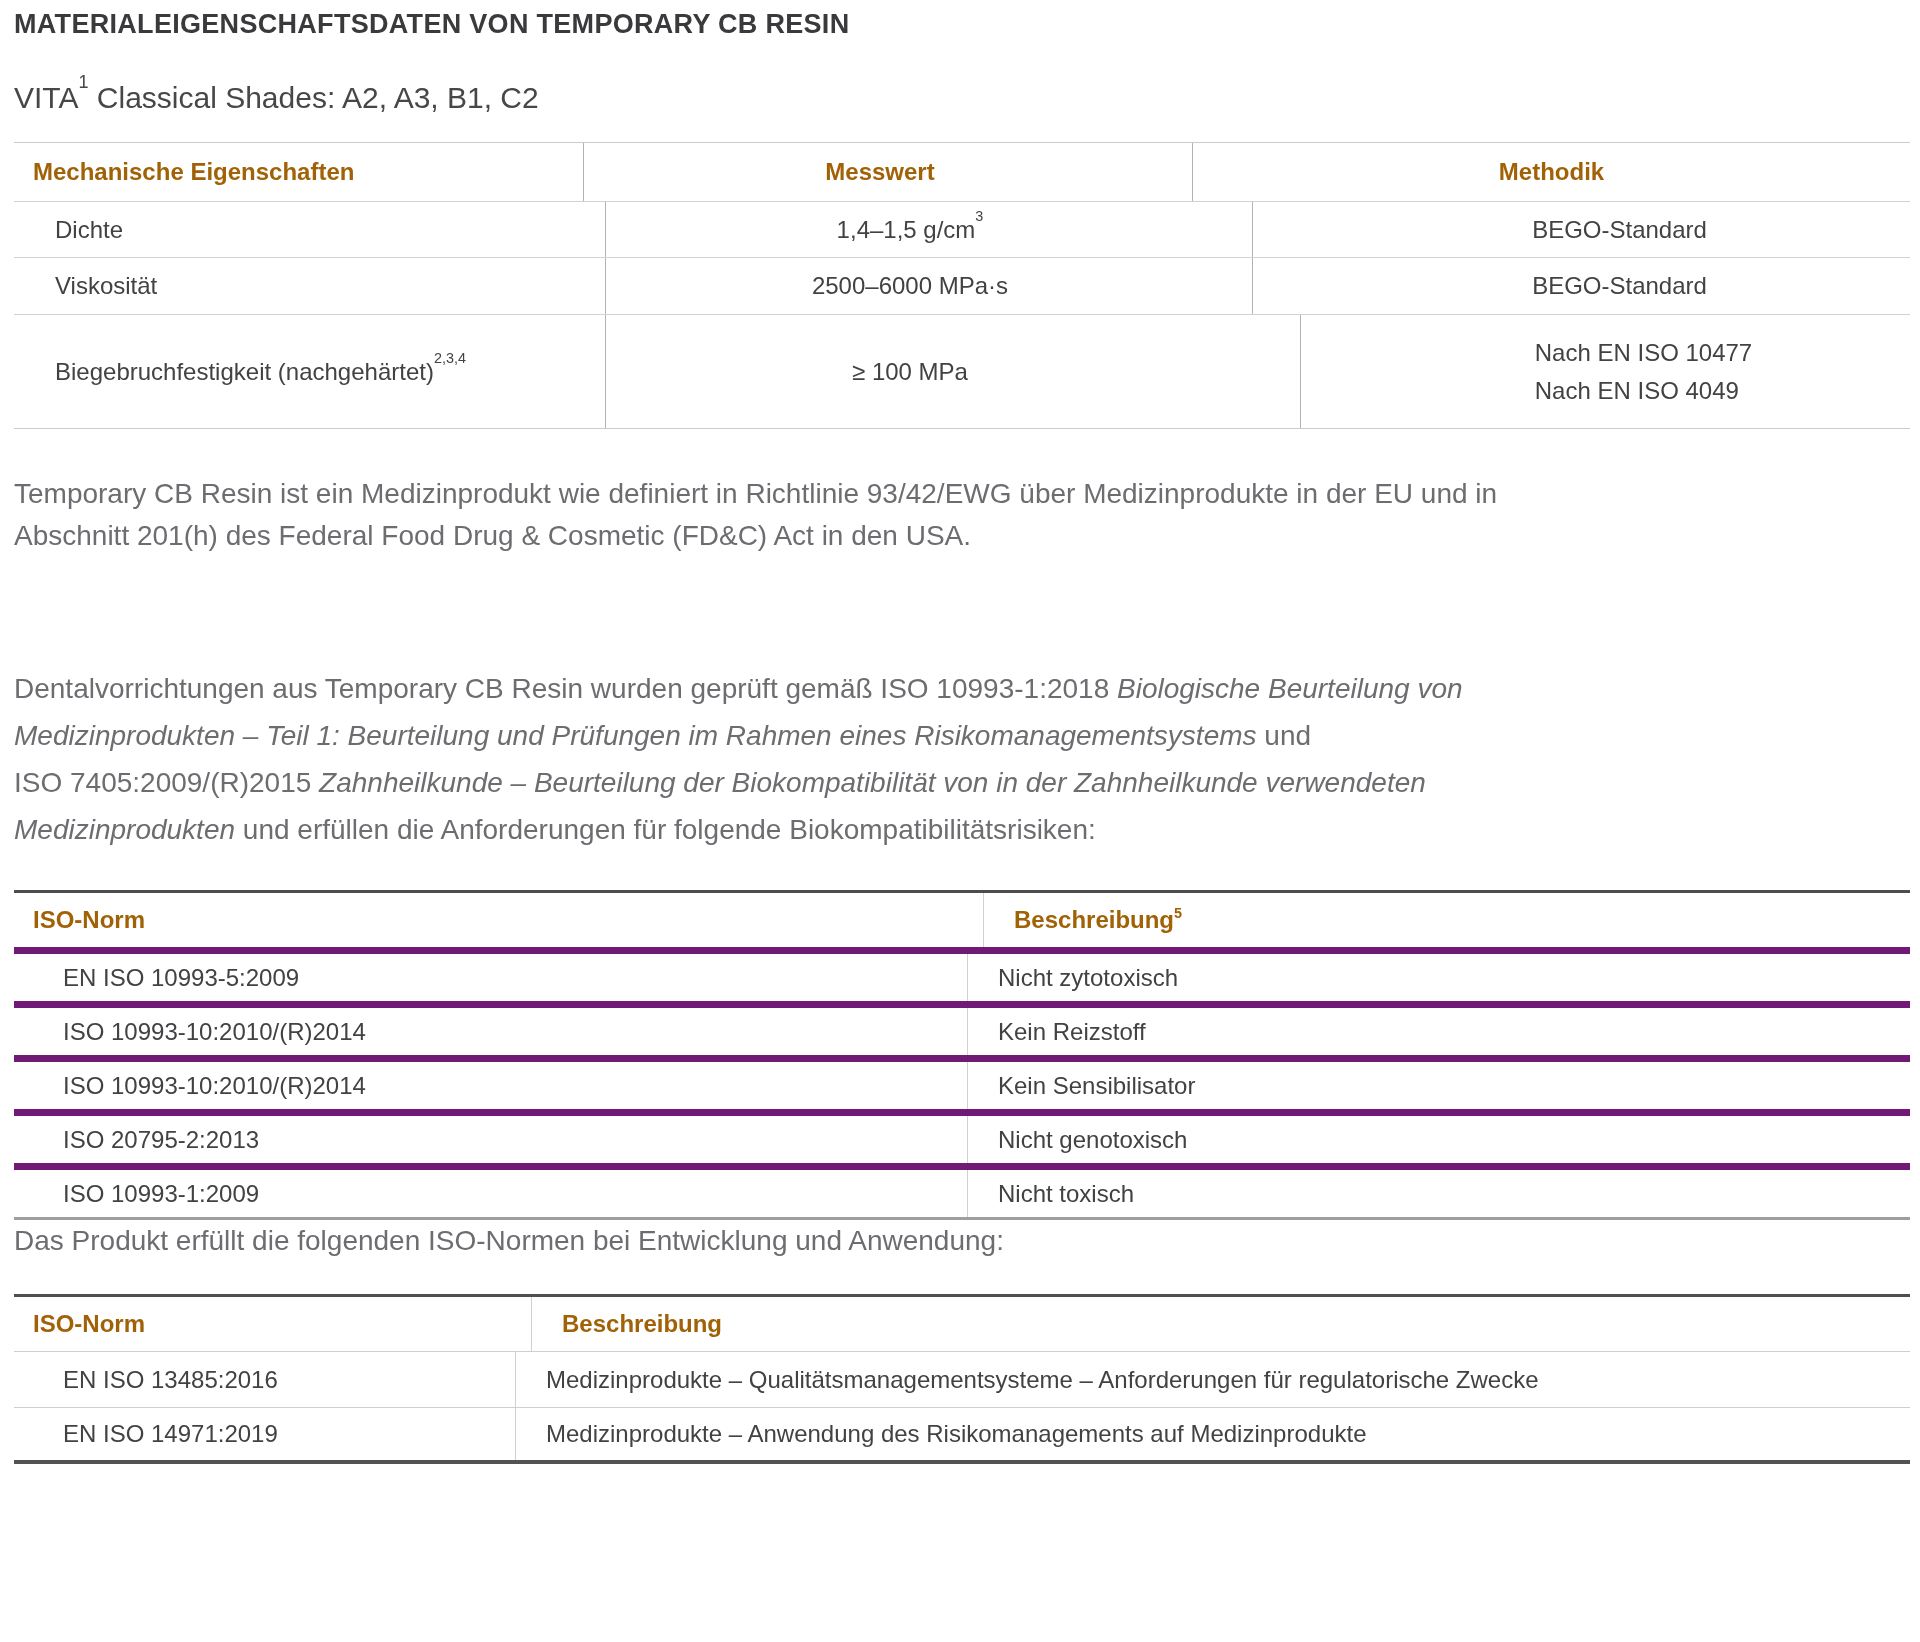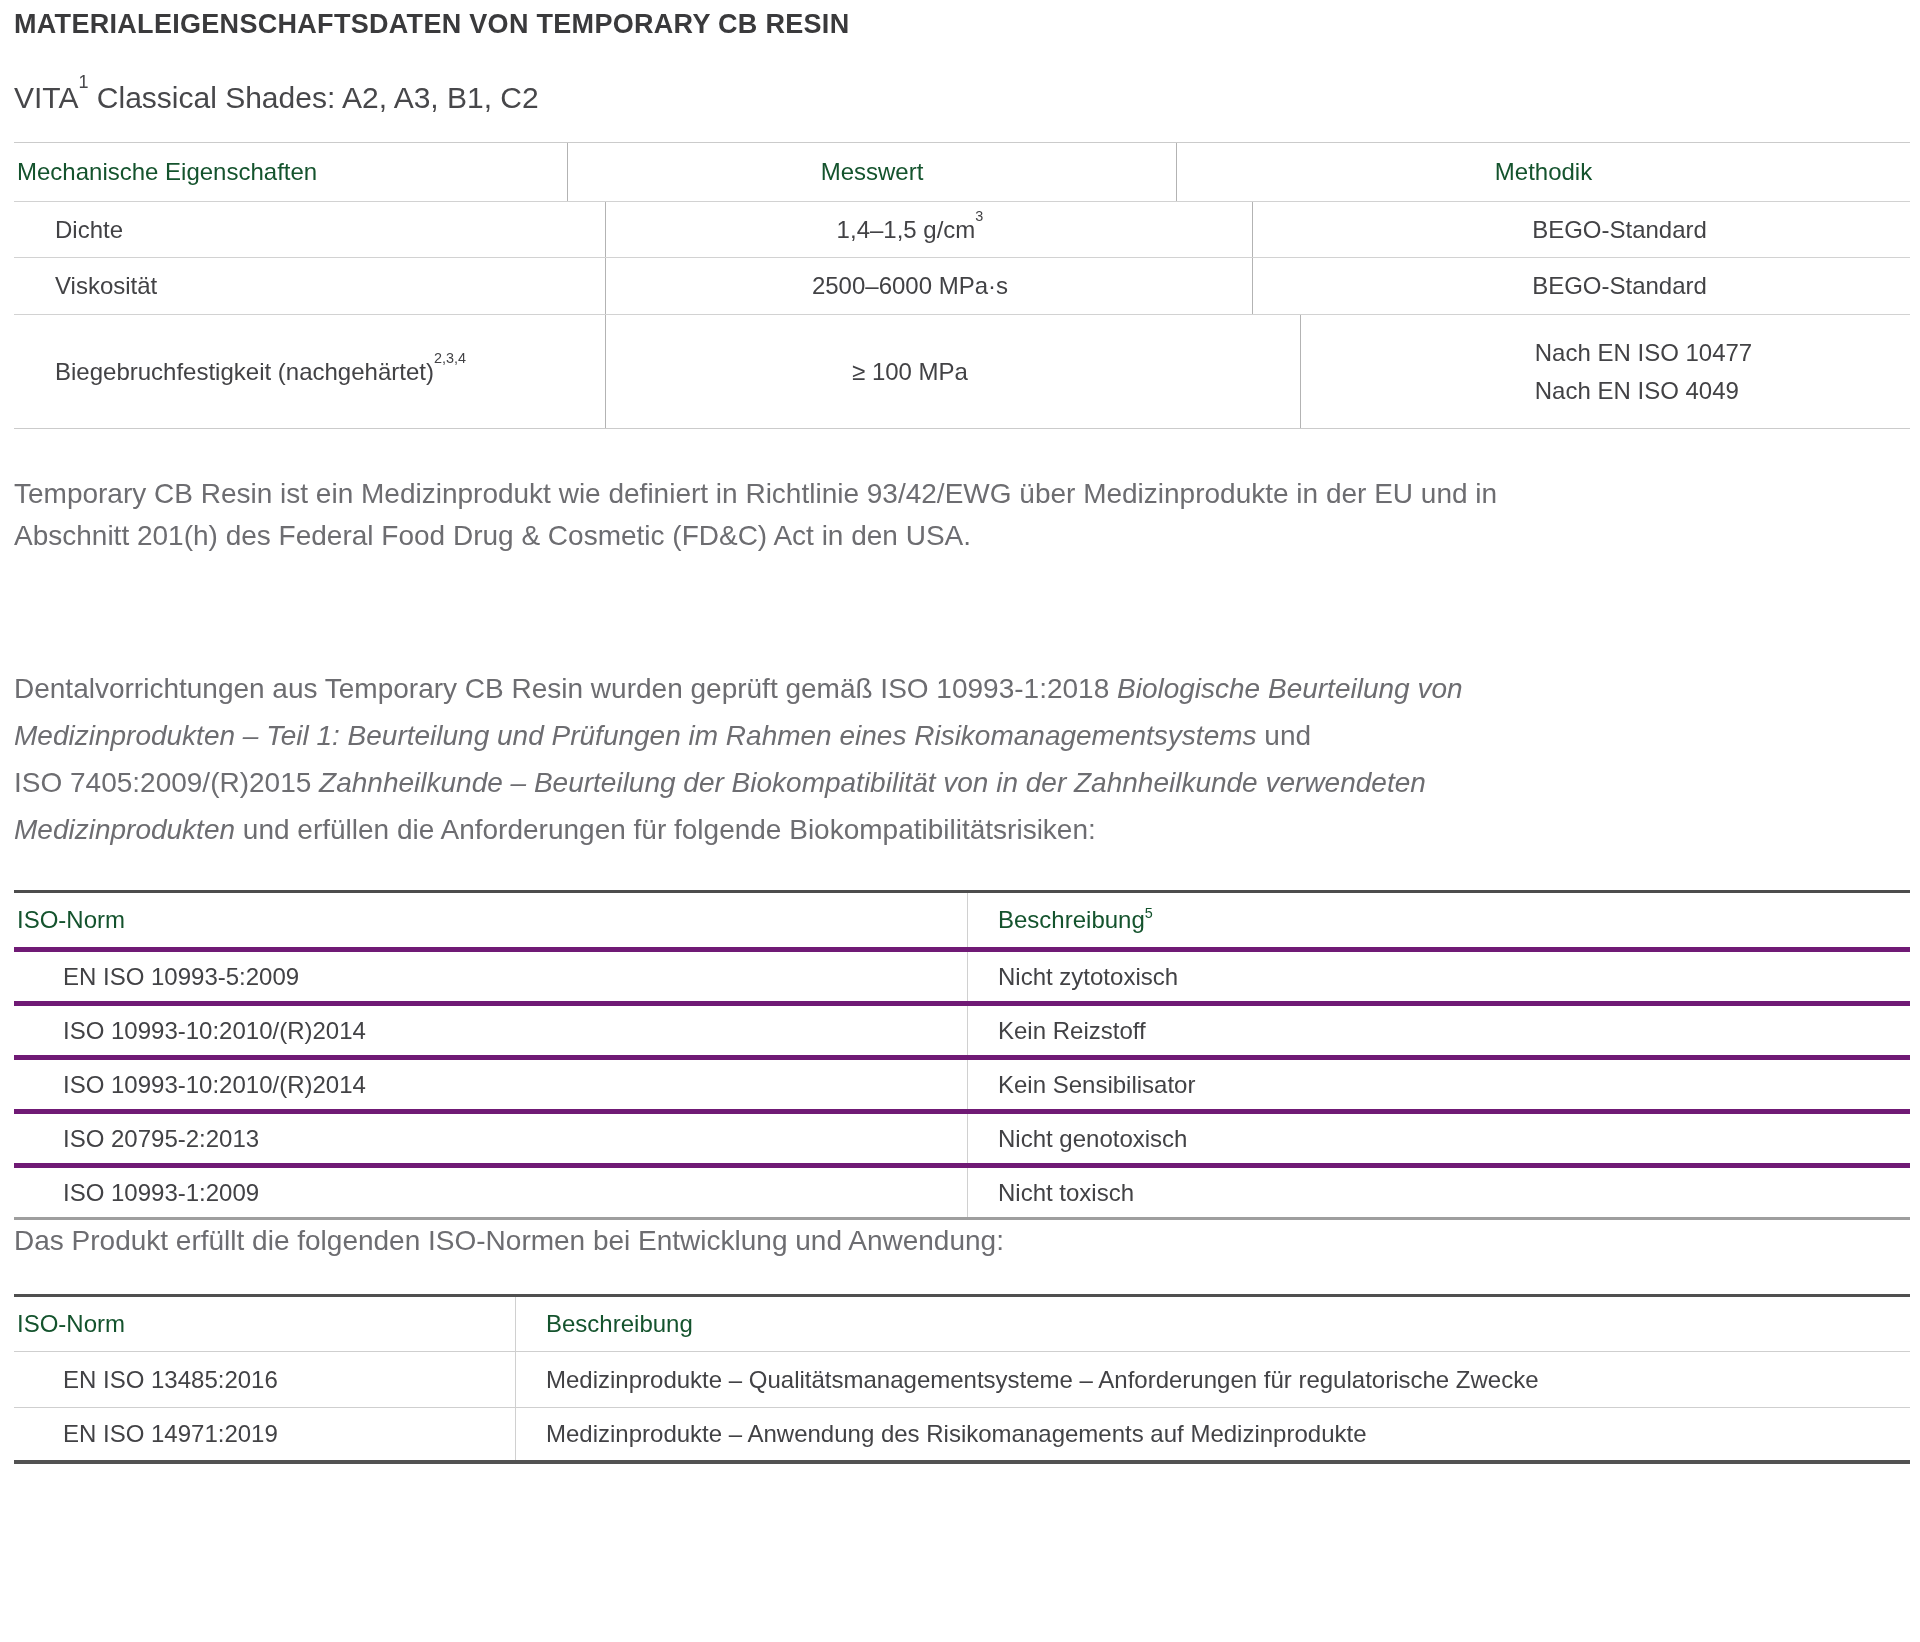--- a/index.html
+++ b/index.html
@@ -20,21 +20,21 @@
     margin-top:36px; font-size:30px; font-weight:300; color:#47474a;
     line-height:40px;
   }
   sup.s {
     font-size:60%; position:relative; top:-0.5em; line-height:0;
   }
 
   
   .grid-row { display:grid; }
   .cell { display:flex; align-items:center; font-size:24px; font-weight:300; color:#424245; }
-  .hdr  { color:#14532d; font-weight:400; }
+  .hdr  { color:#a16207; font-weight:700;margin-left:16px; }
 
   
   .t1 { margin-top:24px; border-top:1px solid #cbcbcb; border-bottom:1px solid #cbcbcb; width:1896px; }
   .t1 .grid-row { grid-template-columns:553px 609px 734px; }
   .t1 .grid-row + .grid-row { border-top:1px solid #d2d2d2;gap:38px; }
   .t1 .c1 { padding-left:41px; }
   .t1 .hrow .c1 { padding-left:3px; }
   .t1 .c2, .t1 .c3 { justify-content:center; border-left:1px solid #b3b3b3; }
   .t1 .hrow  { height:58px; }
   .t1 .r1    { height:56px; }
@@ -45,21 +45,21 @@
   
   .para { font-size:28px; font-weight:300; color:#6d6d71; }
   .p1 { margin-top:44px; line-height:42px; }
   .p2 { margin-top:108px; line-height:47px; }
   .p2 .it { font-style:italic; }
   .pline { display:block; }
 
   
   .t2 { margin-top:37px; border-top:3px solid #4d4d4d; border-bottom:3px solid #9e9e9e; width:1896px; }
   .t2 .grid-row { grid-template-columns:953px 943px; }
-  .t2 .grid-row + .grid-row { border-top:5px solid #701a75; }
+  .t2 .grid-row + .grid-row { border-top:7px solid #701a75; }
   .t2 .hrow { height:54px; }
   .t2 .drow { height:54px; }
   .t2 .c1 { padding-left:49px; }
   .t2 .hrow .c1 { padding-left:3px; }
   .t2 .c2 { padding-left:30px; border-left:1px solid #d0d0d0; }
 
   
   .intro { font-size:28px; font-weight:300; color:#6d6d71; line-height:42px; }
 
   

